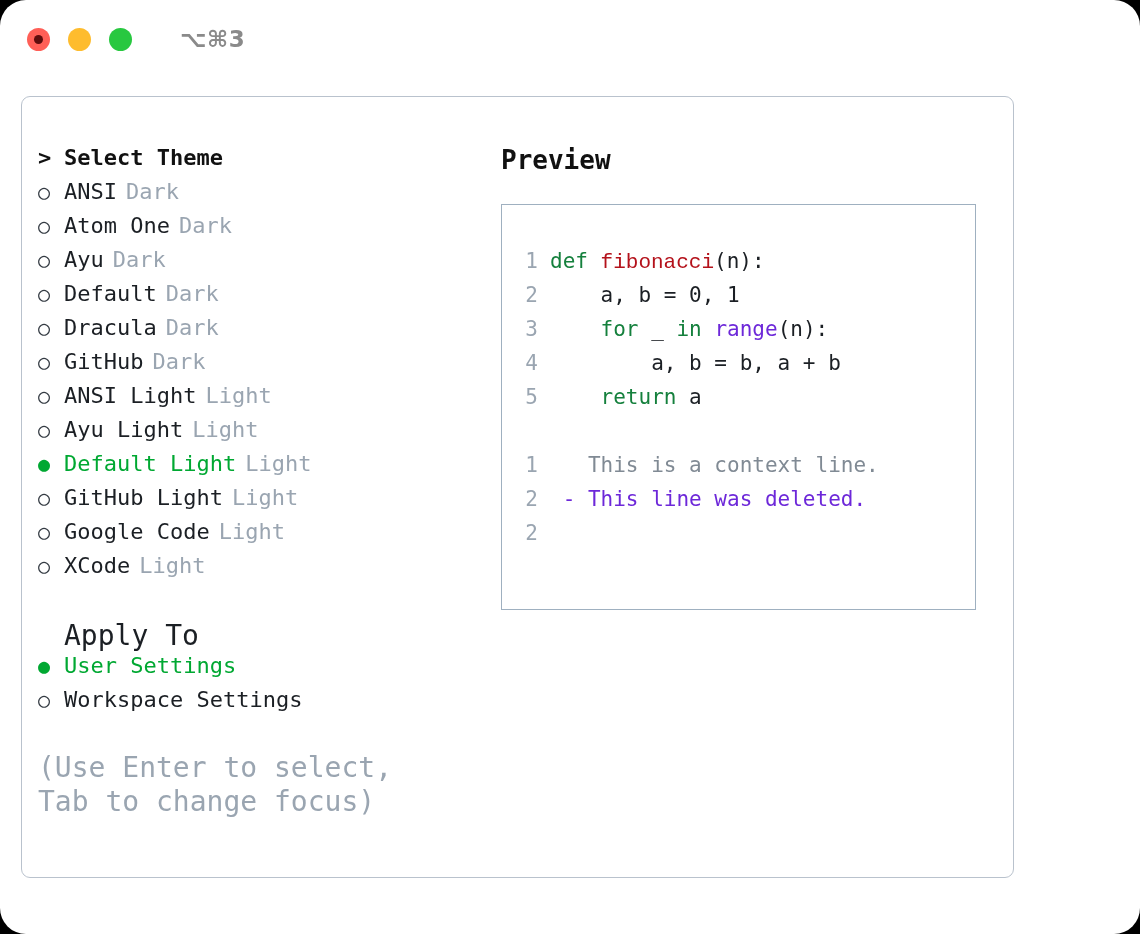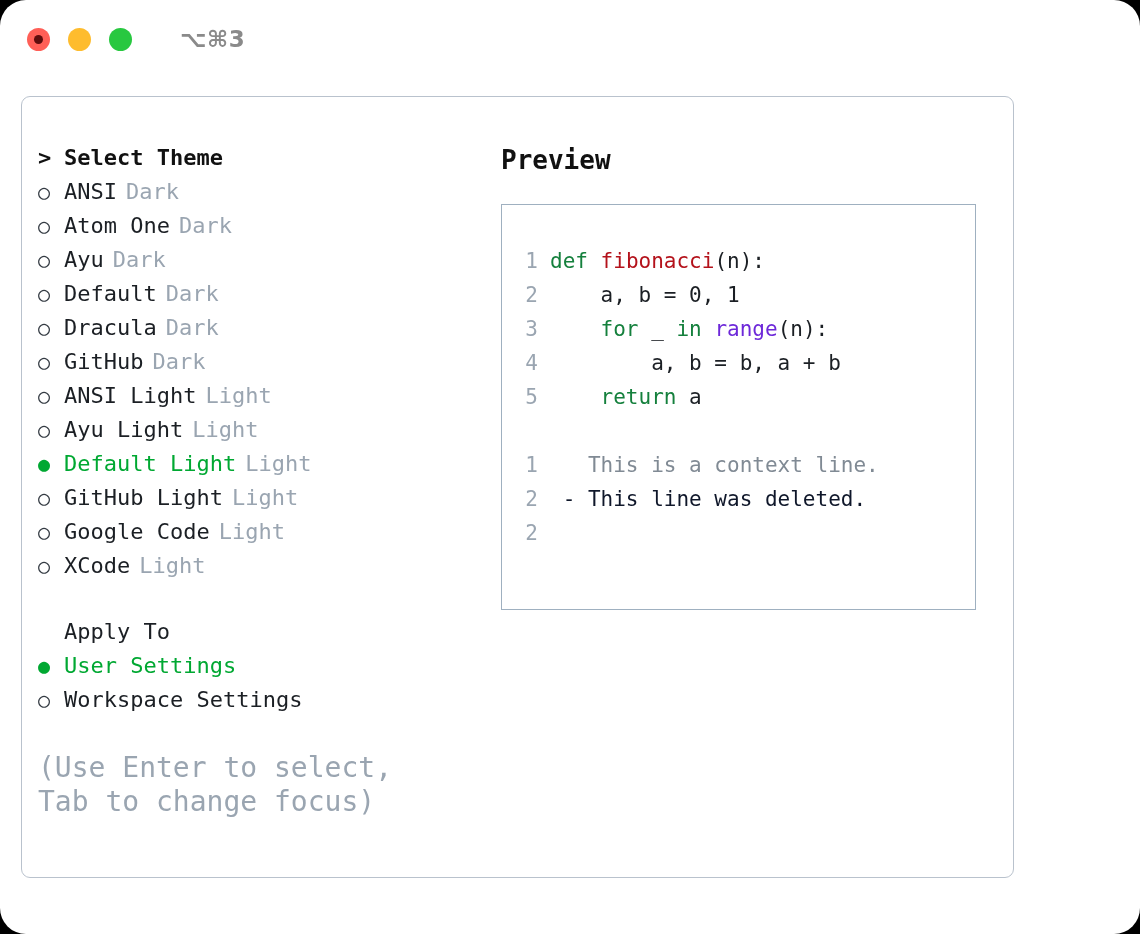--- a/index.html
+++ b/index.html
@@ -116,21 +116,21 @@
   }
   .label       { color: #1b1f24; }
   .label.bold  { font-weight: bold; color: #111111; }
   .label.sel   { color: #00a832; }
   .suffix      { color: #9aa5b1; margin-left: 9px; }
 
   .section-header {
     display: flex;
     align-items: baseline;
     height: 34px;
-    font-size: 22px;
+    font-size: 28px;
     color: #1b1f24;
     margin-top: 32px;
   }
   .hint {
     margin-top: 30px;
     width: 410px;
     font-size: 28px;
     line-height: 34px;
     color: #9aa5b1;
     white-space: pre-wrap;
@@ -167,24 +167,24 @@
   }
   .lineno {
     flex: 0 0 36px;
     width: 36px;
     text-align: right;
     color: #9aa5b1;
     margin-right: 12px;
   }
   .code-text { color: #1b1f24; }
   .kw  { color: #15803d; }
-  .fn  { color: #b4121b; }
+  .fn  { color: #b4121b; font-family: Liberation Mono, monospace; }
   .bi  { color: #6d28d9; }
   .ctx { color: #808a94; }
-  .del { color: #0f172a; }
+  .del { color: #6d28d9; }
   .add { color: #00bb00; }
   .spacer { height: 34px; }
 </style>
 </head>
 <body>
 
 <div class="page">
 
   <div class="titlebar">
     <div class="lights">

